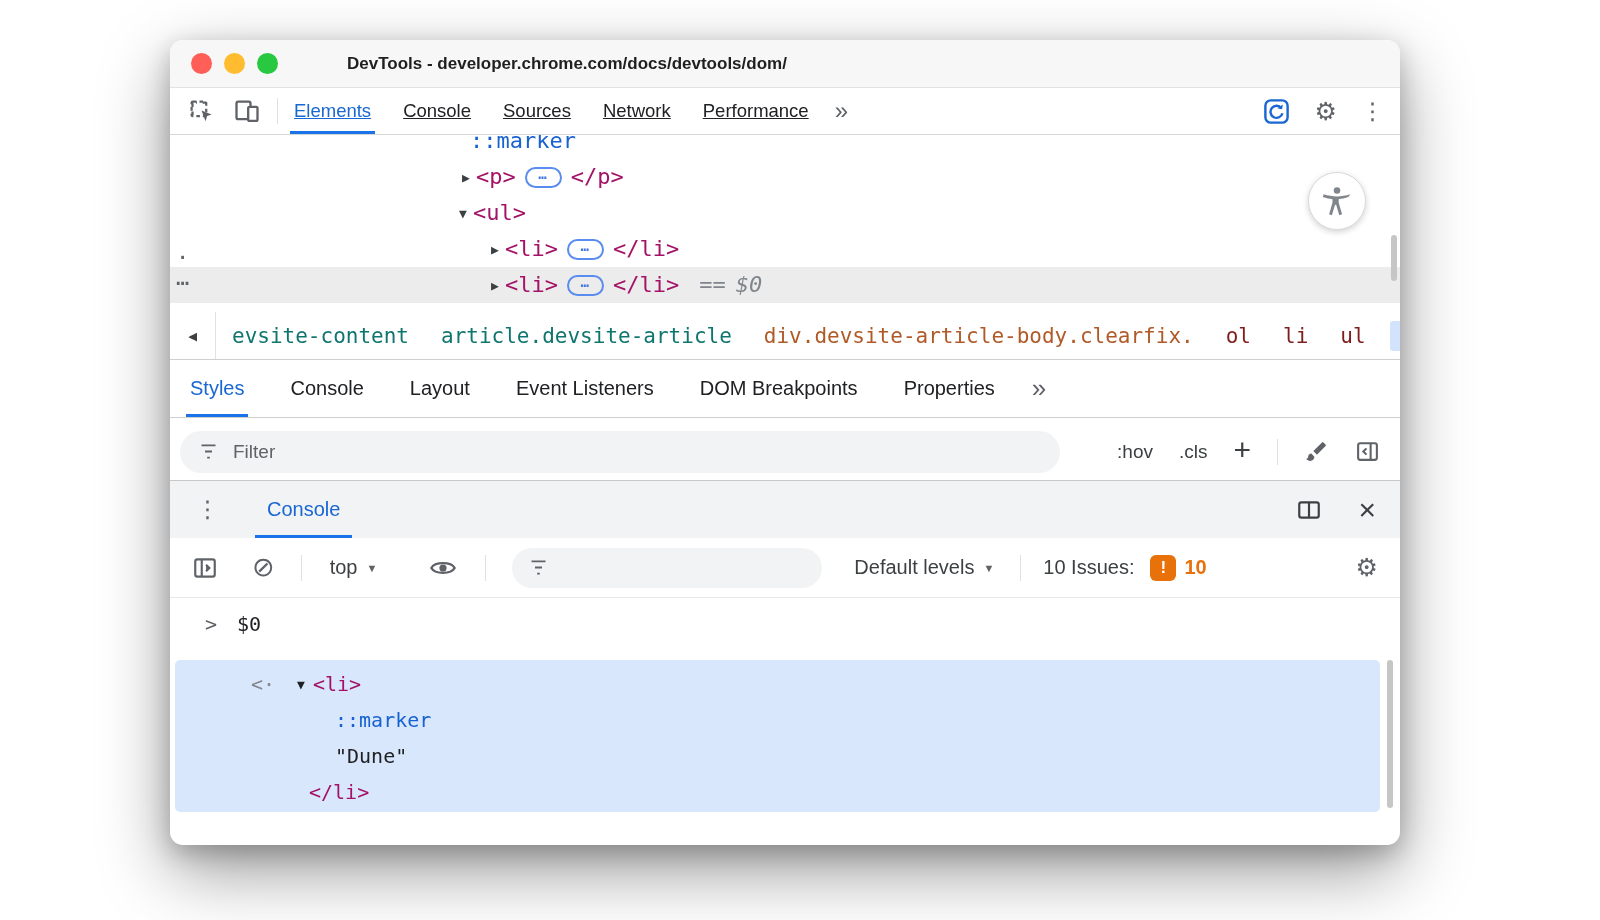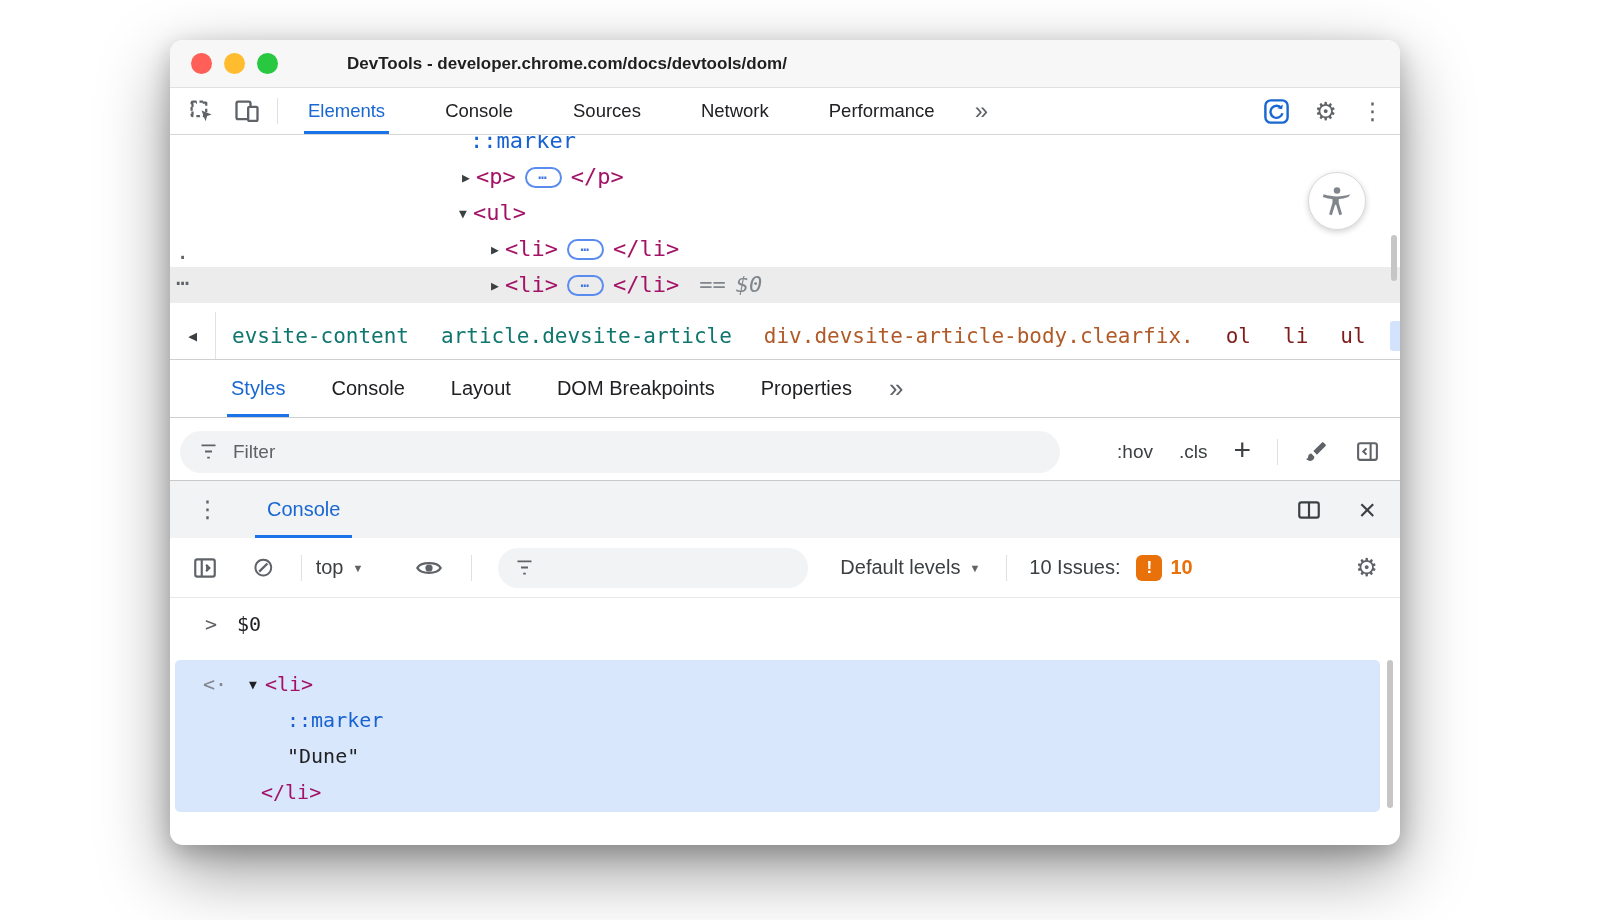--- a/index.html
+++ b/index.html
@@ -17,21 +17,21 @@
   .light { width:21px; height:21px; border-radius:50%; }
   .light.red { background:#ff5f57; } .light.yellow { background:#febc2e; } .light.green { background:#28c840; }
   .win-title { margin-left:22px; font-size:17px; font-weight:bold; color:#1f1f1f; }
 
   
   .toolbar { position:absolute; top:48px; left:0; width:100%; height:47px; border-bottom:1px solid #d6d6d6;
              display:flex; align-items:center; }
   .tb-icon { margin-left:18px; display:flex; align-items:center; }
   .vdiv { width:1px; height:26px; background:#e0e0e0; }
   .tb-div { margin-left:16px; }
-  .tab { font-size:18.5px; color:#202124; margin:0 30px; height:100%; display:flex; align-items:center; position:relative; cursor:default; }
+  .tab { font-size:18.5px; color:#202124; margin:0 16px; height:100%; display:flex; align-items:center; position:relative; cursor:default;text-decoration:underline; }
   .tab:first-of-type { margin-left:22px; }
   .tab.active { color:#1967d2; }
   .tab.active::after { content:""; position:absolute; left:-4px; right:-4px; bottom:0; height:3px; background:#1a73e8; }
   .tb-overflow { font-size:24px; color:#5f6368; margin-left:10px; }
   .tb-right { margin-left:auto; display:flex; align-items:center; gap:24px; margin-right:16px; }
   .glyph-gear { font-size:25px; color:#5f6368; line-height:1; }
   .glyph-kebab { font-size:23px; color:#5f6368; line-height:1; }
 
   
   .elements { position:absolute; top:95px; left:0; width:100%; height:177px; overflow:hidden;
@@ -58,21 +58,21 @@
   .crumb-nav { width:46px; height:100%; display:flex; align-items:center; justify-content:center;
                border-right:1px solid #e2e2e2; color:#3c4043; font-size:15px; flex:0 0 auto; }
   .crumb { margin:0 16px; white-space:nowrap; }
   .crumb.c0, .crumb.c1 { color:#0f766e; }
   .crumb.c2 { color:#b05a28; }
   .crumb.c3, .crumb.c4, .crumb.c5, .crumb.c6 { color:#7f1d1d; }
   .crumb.sel { background:#d3e3fd; padding:3px 10px; border-radius:3px; margin:0 8px; }
 
   
   .stabs { position:absolute; top:320px; left:0; width:100%; height:58px; border-bottom:1px solid #cfcfcf;
-           display:flex; align-items:center; font-size:20px; color:#202124;padding-left:41px; }
+           display:flex; align-items:center; font-size:20px; color:#202124; }
   .stab { margin:0 23px; height:100%; display:flex; align-items:center; position:relative; white-space:nowrap; }
   .stab:first-child { margin-left:20px; }
   .stab.active { color:#1967d2; }
   .stab.active::after { content:""; position:absolute; left:-4px; right:-4px; bottom:0; height:3px; background:#1a73e8; }
   .stabs-overflow { font-size:26px; color:#5f6368; margin-left:14px; letter-spacing:-2px; }
 
   
   .frow { position:absolute; top:381px; left:0; width:100%; height:62px; border-bottom:1px solid #cfcfcf;
           display:flex; align-items:center; }
   .filter-pill { margin-left:10px; width:880px; height:42px; border-radius:21px; background:#f1f3f4;
@@ -106,21 +106,21 @@
                   font-size:17px; display:flex; align-items:center; justify-content:center; }
   .issues-count { color:#e8710a; font-weight:bold; }
 
   
   .ccontent { position:absolute; top:558px; left:0; width:100%; height:247px;
               font-family:"DejaVu Sans Mono",monospace; font-size:20px; color:#202124; }
   .prompt-row { position:absolute; top:14px; left:35px; display:flex; gap:20px; }
   .prompt-chev { color:#5f6368; }
   .result-block { position:absolute; top:62px; left:5px; width:1205px; height:152px; background:#d9e7fd;
                   border-radius:5px; padding-top:6px; }
-  .rline { height:36px; line-height:36px; white-space:nowrap; }
+  .rline { height:36px; line-height:36px; white-space:nowrap;padding-left:48px; }
   .ret-arrow { color:#80868b; margin-left:28px; }
   .rcaret { font-size:13px; color:#202124; margin-left:22px; vertical-align:2px; }
   .ind2 { margin-left:112px; }
   .ind1 { margin-left:86px; }
   .cscroll { position:absolute; right:7px; top:62px; width:6px; height:148px; background:#c6c6c6; border-radius:3px; }
 
   svg { display:block; }
 </style>
 </head>
 <body>
@@ -208,20 +208,21 @@
     <span class="crumb c4">li</span>
     <span class="crumb c5">ul</span>
     <span class="crumb c6 sel">li</span>
 
   </div>
 
   <div class="stabs">
     <span class="stab active">Styles</span>
     <span class="stab">Console</span>
     <span class="stab">Layout</span>
+    <span class="stab">Event Listeners</span>
     <span class="stab">DOM Breakpoints</span>
     <span class="stab">Properties</span>
     <span class="stabs-overflow">»</span>
   </div>
 
   <div class="frow">
     <div class="filter-pill">
       <span>
         <svg width="21" height="21" viewBox="0 0 24 24" fill="none" stroke="#5f6368" stroke-width="2.2">
           <path d="M4 5 h16 M8 12 h8 M10.5 19 h3"></path>
@@ -267,21 +268,21 @@
   <div class="ctoolbar">
     <span style="margin-left:22px">
       <svg width="26" height="26" viewBox="0 0 24 24" fill="none" stroke="#5f6368" stroke-width="2">
         <rect x="3" y="4" width="18" height="16" rx="2"></rect>
         <line x1="9" y1="4" x2="9" y2="20"></line>
         <path d="M13 9 l3 3 -3 3" fill="#5f6368"></path>
       </svg>
     </span>
     <span class="glyph-block" style="margin-left:34px">⊘</span>
     <span class="vdiv" style="margin-left:26px"></span>
-    <span style="margin-left:14px">top</span>
+    <span style="margin-left:28px">top</span>
     <span class="caret">▼</span>
     <span style="margin-left:52px">
       <svg width="28" height="28" viewBox="0 0 24 24" fill="none" stroke="#5f6368" stroke-width="2">
         <path d="M2 12 C5 6.5, 19 6.5, 22 12 C19 17.5, 5 17.5, 2 12 Z"></path>
         <circle cx="12" cy="12" r="3.1" fill="#5f6368" stroke="none"></circle>
       </svg>
     </span>
     <span class="vdiv" style="margin-left:28px"></span>
     <div class="search-pill">
       <span>

